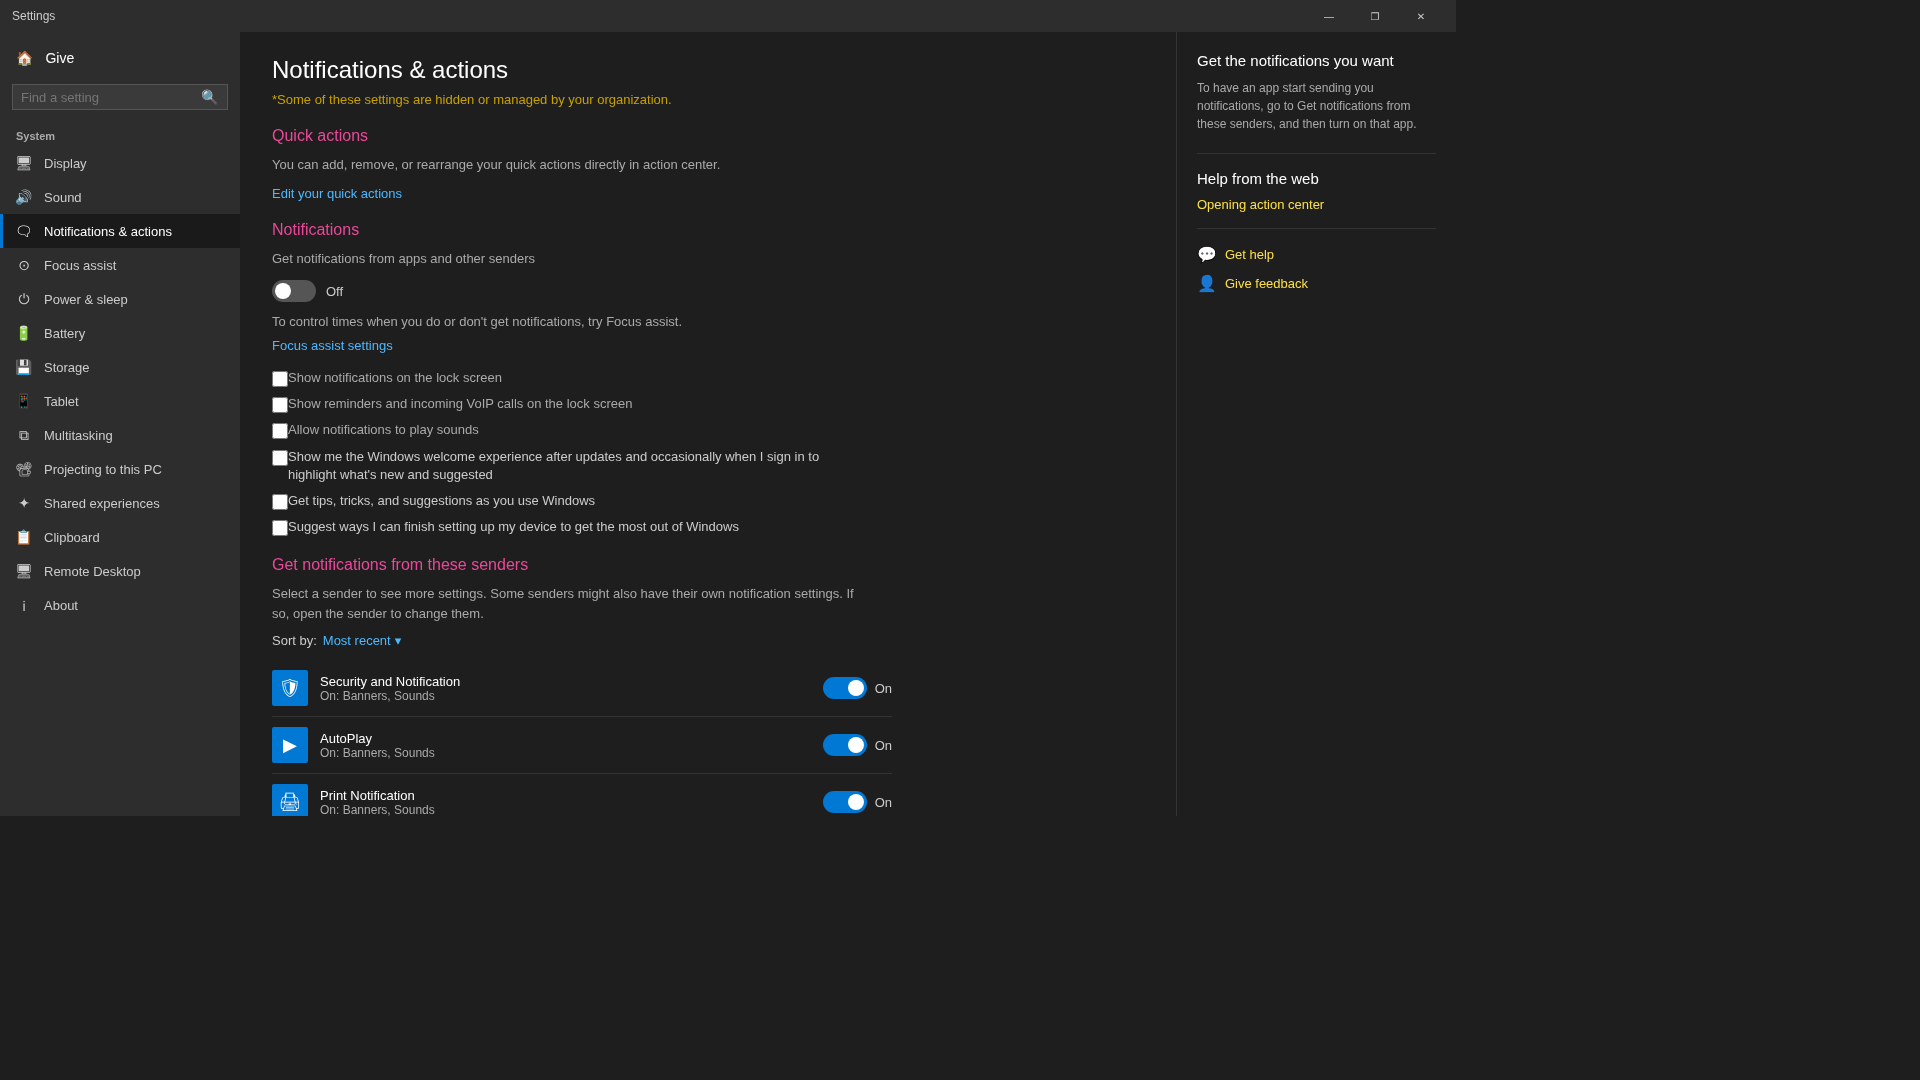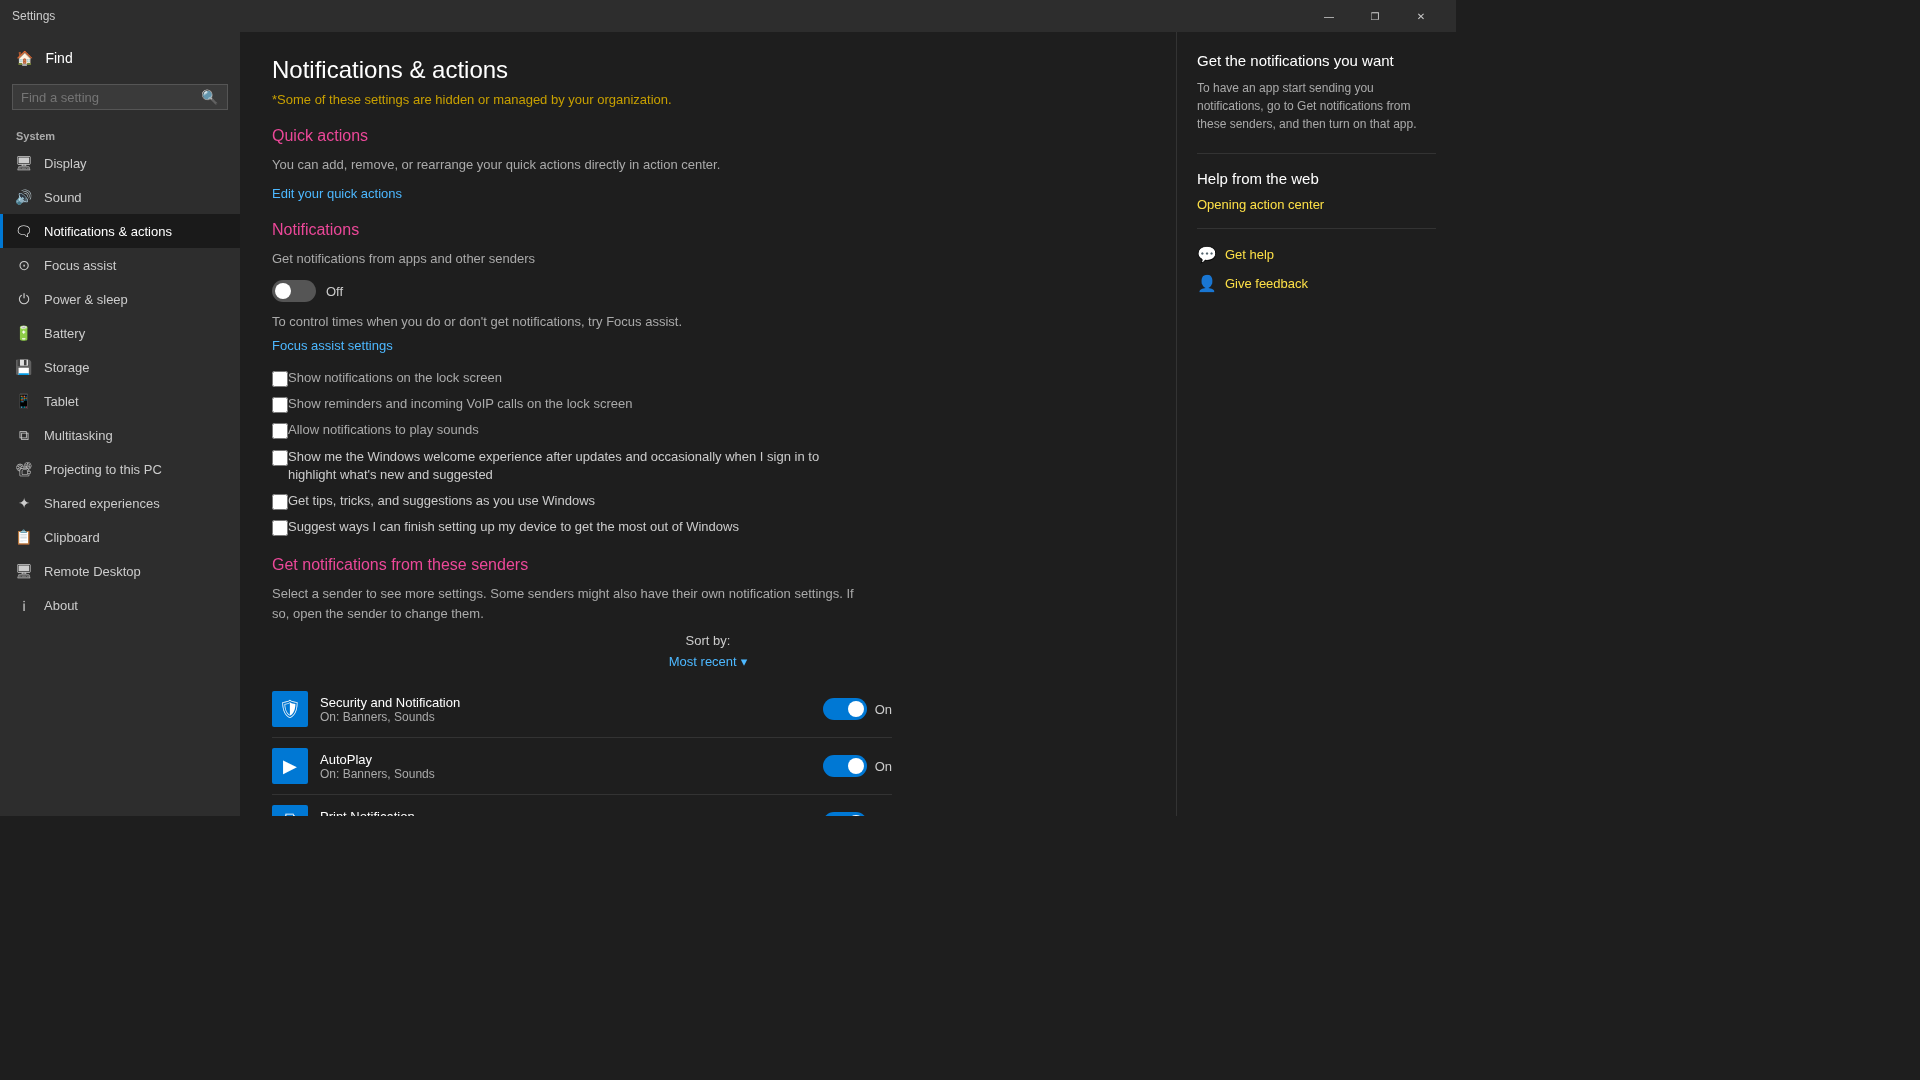--- a/index.html
+++ b/index.html
@@ -233,21 +233,20 @@
     }
 
     
     .sort-row {
       display: flex;
       align-items: center;
       gap: 6px;
       margin-bottom: 12px;
       font-size: 13px;
       color: #ccc;
-      flex-direction: column;
     }
     .sort-dropdown {
       color: #4db8ff;
       cursor: pointer;
       display: flex;
       align-items: center;
       gap: 4px;
     }
 
     .sender-item {
@@ -346,21 +345,21 @@
     <button class="title-bar-btn">❐</button>
     <button class="title-bar-btn close">✕</button>
   </div>
 </div>
 
 <div class="app-container">
 
   <div class="sidebar">
     <div class="home-btn">
       <span>🏠</span>
-      <span>Find</span>
+      <span>Give</span>
     </div>
     <div class="search-box">
       <input type="text" placeholder="Find a setting" style="">
       <span class="search-icon-btn">🔍</span>
     </div>
     <div class="section-label">System</div>
 
     <div class="nav-item">
       <span class="nav-icon">🖥</span>
       <span>Display</span>

